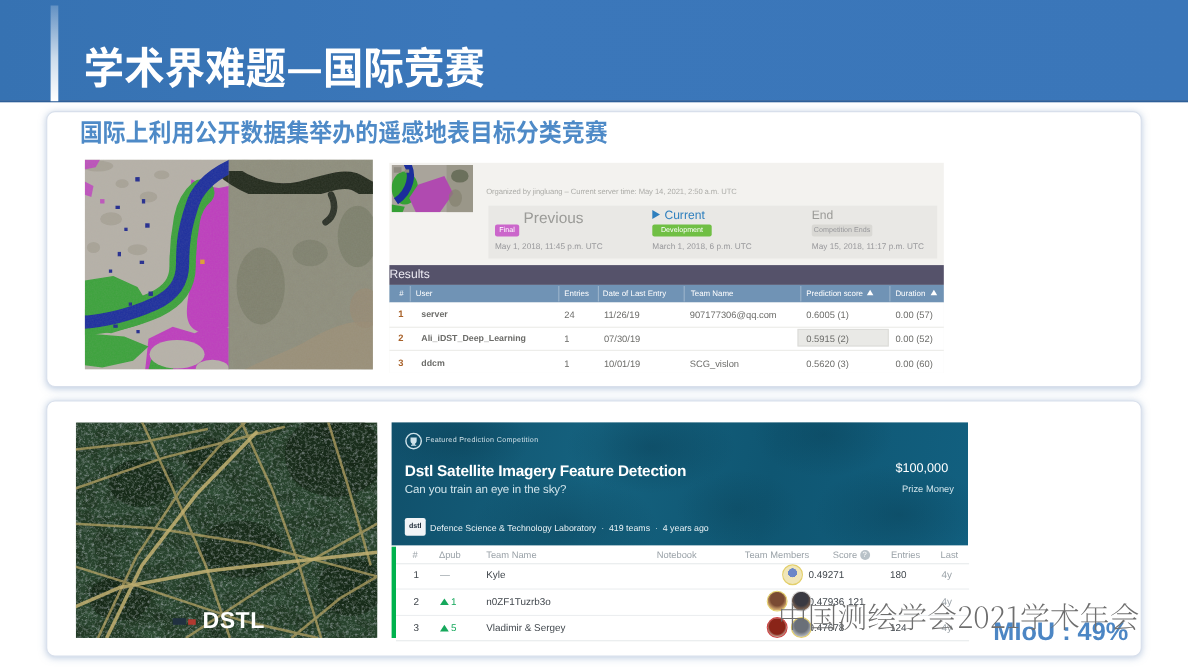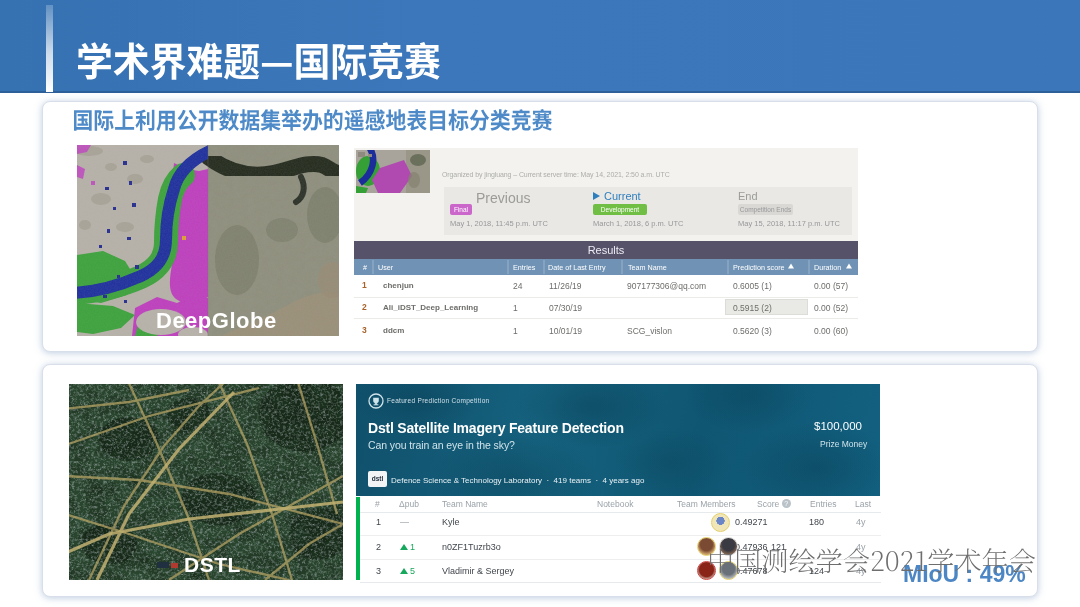--- a/index.html
+++ b/index.html
@@ -104,21 +104,20 @@
   <g fill="#c04ac0" opacity="0.9">
    <path d="M0,0 L14,0 L10,7 L0,9 Z"></path>
           <path d="M0,20 L8,24 L6,34 L0,32 Z"></path>
    <rect x="14" y="36" width="4" height="4"></rect>
   </g>
   <rect x="105" y="91" width="4" height="4" fill="#e0a030"></rect>
  </g>
  <rect x="0" y="0" width="262" height="191" filter="url(#n1)" opacity="0.3"></rect>
  <line x1="131" y1="0" x2="131" y2="191" stroke="#777" stroke-width="0.8" opacity="0.4"></line>
 </svg>
-<div class="abs lbl" style="left:156px;top:308px;font-size:22px">DeepGlobe</div>
 
 <div class="abs shot1"></div>
 
 <svg class="abs" style="left:356px;top:150px" width="74" height="43" viewBox="0 0 74 43">
  <rect width="74" height="43" fill="#a9a49b"></rect>
  <rect x="50" y="0" width="24" height="43" fill="#9a9789"></rect>
  <ellipse cx="12" cy="21" rx="12" ry="15" fill="#35a035"></ellipse>
  <path d="M24,18 L48,10 L56,26 L44,43 L22,43 L16,30 Z" fill="#b04ab0"></path>
  <path d="M13,-3 C21,8 17,24 4,33" fill="none" stroke="#1b2d9b" stroke-width="6.5"></path>
  <path d="M0,36 L12,38 L10,43 L0,43 Z" fill="#35a035"></path>
@@ -133,21 +132,21 @@
 <div class="abs" style="left:476px;top:190px;font-size:14px;color:#9b9b98">Previous</div>
 <div class="abs" style="left:450px;top:204px;width:22px;height:11px;background:#cb66cb;border-radius:2px;color:#fff;font-size:6.5px;text-align:center;line-height:11px">Final</div>
 <div class="abs" style="left:450px;top:219px;font-size:7.5px;color:#98989b">May 1, 2018, 11:45 p.m. UTC</div>
 <div class="abs" style="left:593px;top:190px;font-size:11px;color:#2e7fbe"><span style="display:inline-block;width:0;height:0;border-left:7px solid #2e7fbe;border-top:4.5px solid transparent;border-bottom:4.5px solid transparent;margin-right:4px"></span>Current</div>
 <div class="abs" style="left:593px;top:204px;width:54px;height:11px;background:#70bf44;border-radius:2px;color:#fff;font-size:6.5px;text-align:center;line-height:11px">Development</div>
 <div class="abs" style="left:593px;top:219px;font-size:7.5px;color:#98989b">March 1, 2018, 6 p.m. UTC</div>
 <div class="abs" style="left:738px;top:190px;font-size:11px;color:#9b9b98">End</div>
 <div class="abs" style="left:738px;top:204px;width:55px;height:11px;background:#d9d8d4;border-radius:2px;color:#98989b;font-size:6.5px;text-align:center;line-height:11px">Competition Ends</div>
 <div class="abs" style="left:738px;top:219px;font-size:7.5px;color:#98989b">May 15, 2018, 11:17 p.m. UTC</div>
 
-<div class="abs" style="left:354px;top:241px;width:504px;height:18px;background:#55526a;color:#edebf3;font-size:11px;text-align:center;line-height:18px">Results</div>
+<div class="abs" style="left:354px;top:241px;width:504px;height:18px;background:#55526a;color:#edebf3;font-size:11px;line-height:18px">Results</div>
 <div class="abs" style="left:354px;top:259px;width:504px;height:16px;background:#7093b5"></div>
 <svg class="abs" style="left:354px;top:259px" width="504" height="16">
  <g stroke="rgba(255,255,255,0.3)" stroke-width="1">
   <line x1="19" y1="1" x2="19" y2="15"></line>
         <line x1="154" y1="1" x2="154" y2="15"></line>
   <line x1="190" y1="1" x2="190" y2="15"></line>
         <line x1="268" y1="1" x2="268" y2="15"></line>
   <line x1="374" y1="1" x2="374" y2="15"></line>
         <line x1="455" y1="1" x2="455" y2="15"></line>
  </g>
@@ -162,21 +161,21 @@
  </g>
  <polygon points="434,9.5 440,9.5 437,4.5" fill="#fff"></polygon>
  <polygon points="492,9.5 498,9.5 495,4.5" fill="#fff"></polygon>
 </svg>
 
 <div class="abs" style="left:354px;top:275px;width:504px;height:64px;background:#fff"></div>
 <div class="abs" style="left:354px;top:296.5px;width:504px;height:1px;background:#ebebe8"></div>
 <div class="abs" style="left:354px;top:317.5px;width:504px;height:1px;background:#ebebe8"></div>
 <div class="abs" style="left:725px;top:299px;width:83px;height:16px;background:#e9e9e6;border:1px solid #dcdcd9"></div>
 <div class="cell" style="left:362px;top:280px;color:#a8622a;font-weight:bold">1</div>
-<div class="cell g" style="left:383px;top:281px;font-size:8px">chenjun</div>
+<div class="cell g" style="left:383px;top:281px;font-size:8px">server</div>
 <div class="cell" style="left:513px;top:281px">24</div>
 <div class="cell" style="left:549px;top:281px">11/26/19</div>
 <div class="cell" style="left:627px;top:281px">907177306@qq.com</div>
 <div class="cell" style="left:733px;top:281px">0.6005 (1)</div>
 <div class="cell" style="left:814px;top:281px">0.00 (57)</div>
 <div class="cell" style="left:362px;top:302px;color:#a8622a;font-weight:bold">2</div>
 <div class="cell g" style="left:383px;top:303px;font-size:8px">Ali_iDST_Deep_Learning</div>
 <div class="cell" style="left:513px;top:303px">1</div>
 <div class="cell" style="left:549px;top:303px">07/30/19</div>
 <div class="cell" style="left:733px;top:303px">0.5915 (2)</div>

